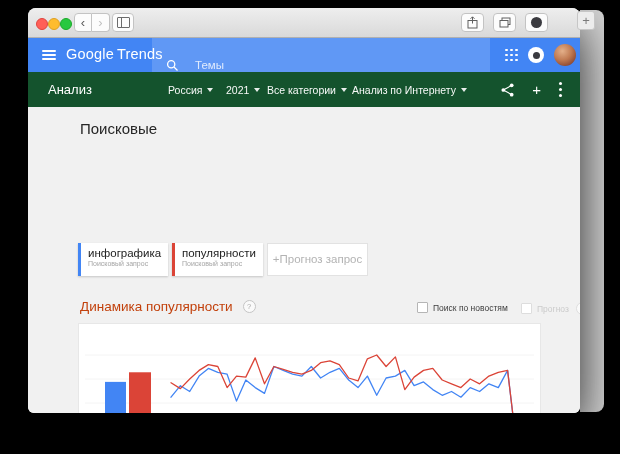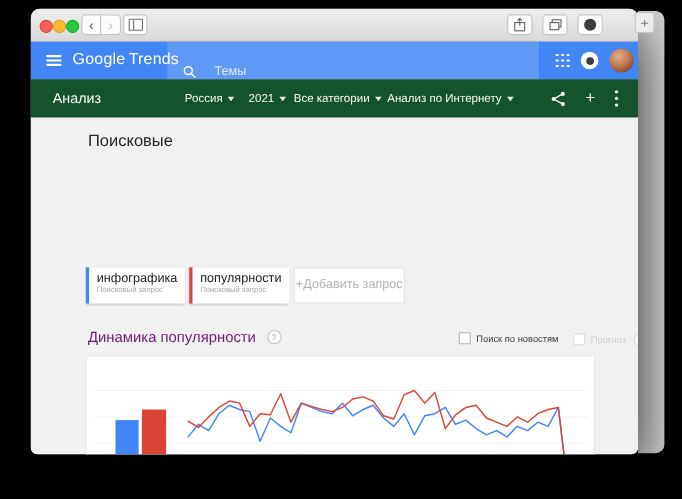--- a/index.html
+++ b/index.html
@@ -85,21 +85,21 @@
   .compare-title{font-size:15px;color:#262626;font-weight:500;}
   .type-selector{margin-left:10px;font-size:10px;color:#8a8a8a;display:flex;align-items:center;gap:4px;cursor:pointer;}
   .query-card{position:absolute;top:136px;height:33px;background:#fff;box-sizing:border-box;
     box-shadow:0 1px 2px rgba(0,0,0,.18);cursor:pointer;}
   .query-card .bar{position:absolute;left:0;top:0;width:3px;height:100%;}
   .query-card .q-title{margin:4px 0 0 10px;font-size:11.5px;color:#212121;}
   .query-card .q-sub{margin:1px 0 0 10px;font-size:7px;color:#a5a5a5;}
   .add-card{position:absolute;top:136px;height:33px;background:#fff;border:1px solid #e2e2e2;
     box-sizing:border-box;text-align:center;font-size:11.5px;color:#b3b3b3;line-height:31px;cursor:pointer;}
   .section-row{position:absolute;left:52px;top:192px;display:flex;align-items:center;}
-  .section-title{font-size:13.5px;color:#701a75;}
+  .section-title{font-size:13.5px;color:#c2410c;}
   .help-badge{margin-left:10px;width:11px;height:11px;border:1px solid #c4c4c4;border-radius:50%;
     font-size:7.5px;color:#a8a8a8;text-align:center;line-height:11px;background:#fafafa;}
   .chk-group{position:absolute;top:195px;display:flex;align-items:center;gap:5px;font-size:8.5px;}
   .chk{width:9px;height:9px;border:1px solid #b5b5b5;background:#fff;border-radius:1px;}
   .chk.dim{border-color:#ddd;}
   .chk-news{left:389px;color:#3d3d3d;}
   .chk-forecast{left:470px;color:#cbcbcb;padding-left:23px;}
   .help-badge.dim{border-color:#ddd;color:#d0d0d0;margin-left:2px;}
 
   .chart-card{position:absolute;left:50px;top:216px;width:463px;height:162px;background:#fff;
@@ -228,21 +228,21 @@
       <div class="query-card" style="left:50px;width:90px">
         <span class="bar" style="background:#4285f4"></span>
         <div class="q-title">инфографика</div>
         <div class="q-sub">Поисковый запрос</div>
       </div>
       <div class="query-card" style="left:144px;width:91px">
         <span class="bar" style="background:#db4437"></span>
         <div class="q-title">популярности</div>
         <div class="q-sub">Поисковый запрос</div>
       </div>
-      <div class="add-card" style="left:239px;width:101px">+Добавить запрос</div>
+      <div class="add-card" style="left:239px;width:101px">+Прогноз запрос</div>
 
       <div class="section-row">
         <span class="section-title">Динамика популярности</span>
         <span class="help-badge">?</span>
       </div>
 
       <div class="chk-group chk-news">
         <span class="chk"></span>
         <span>Поиск по новостям</span>
       </div>

